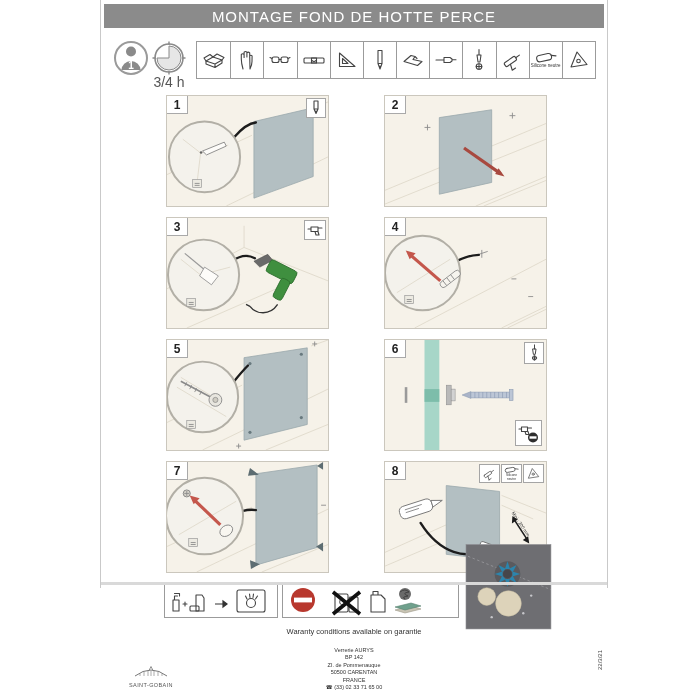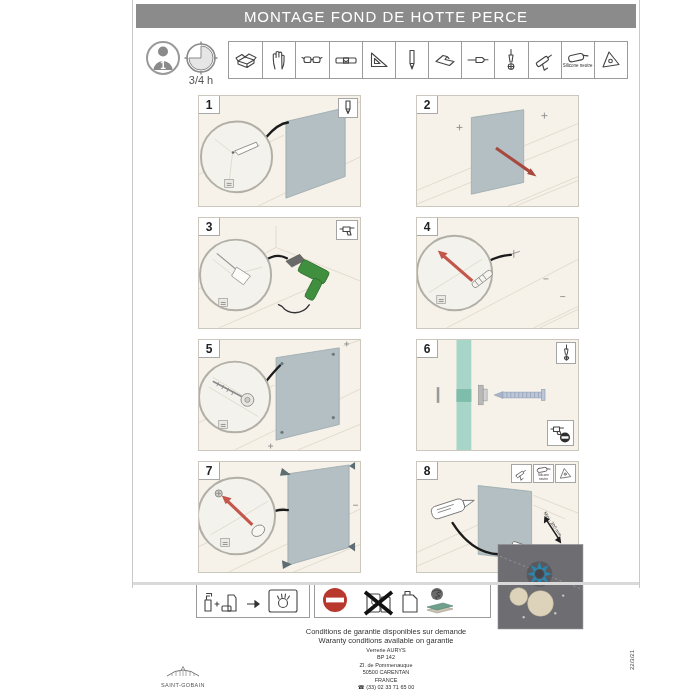--- a/index.html
+++ b/index.html
@@ -1,26 +1,26 @@
 <!DOCTYPE html>
 <html><head>
 <meta charset="utf-8">
 <style>
   html,body{margin:0;padding:0;}
   body{width:700px;height:700px;background:#fff;font-family:"Liberation Sans",sans-serif;position:relative;overflow:hidden;}
   .sheet{position:absolute;left:100px;top:0;width:508px;height:588px;background:#fff;
-         border-left:1px solid #c9c9c9;border-right:1px solid #c9c9c9;box-sizing:border-box;margin-left:32px;}
+         border-left:1px solid #c9c9c9;border-right:1px solid #c9c9c9;box-sizing:border-box;}
   .titlebar{position:absolute;left:3px;right:3px;top:4px;height:24px;background:#8b8b8b;color:#fff;
             font-size:15px;letter-spacing:1px;display:flex;align-items:center;justify-content:center;}
   .bottombar{position:absolute;left:0;right:0;bottom:3px;height:3px;background:#d9d9d9;}
 
   
   .person-ic{position:absolute;left:12px;top:40px;}
   .clock-ic{position:absolute;left:50px;top:40px;}
-  .duration{position:absolute;left:44px;top:74px;width:48px;text-align:center;font-size:11px;color:#555;}
+  .duration{position:absolute;left:44px;top:74px;width:48px;text-align:center;font-size:14px;color:#555;}
   .tools{position:absolute;left:95px;top:41px;width:400px;height:38px;border:1px solid #9b9b9b;
          display:grid;grid-template-columns:repeat(12,1fr);box-sizing:border-box;background:#fff;}
   .tool-cell{border-left:1px solid #9b9b9b;display:flex;flex-direction:column;align-items:center;justify-content:center;overflow:hidden;}
   .tool-cell:first-child{border-left:none;}
   .tool-cell svg{display:block;}
   .tool-label{font-size:4.5px;line-height:4.6px;text-align:center;color:#333;width:30px;}
 
   
   .steps{position:absolute;left:65px;top:95px;display:grid;grid-template-columns:163px 163px;
          column-gap:55px;row-gap:10px;grid-auto-rows:112px;}
@@ -419,21 +419,20 @@
         <path d="M117,9 q5,-4 9,0 q-8,1 -1,4 q-7,1 -3,3" stroke="#3c3c3c" stroke-width="0.9" fill="none"></path>
       </g>
       <g>
         <polygon points="112,27 128,23 138,26 122,30" fill="#c9c4b4" stroke="#9a9585" stroke-width="0.6"></polygon>
         <polygon points="112,24 128,20 138,23 122,27" fill="#6fa08c" stroke="#55806f" stroke-width="0.6"></polygon>
       </g>
     </svg>
   </div>
 
   <div class="warranty">
-    <div>Conditions de garantie disponibles sur demande</div>
     <div>Waranty conditions available on garantie</div>
   </div>
   <div class="address">
     <div>Verrerie AURYS</div>
     <div>BP 142</div>
     <div>ZI. de Pommenauque</div>
     <div>50500 CARENTAN</div>
     <div>FRANCE</div>
     <div>☎ (33) 02 33 71 65 00</div>
   </div>

